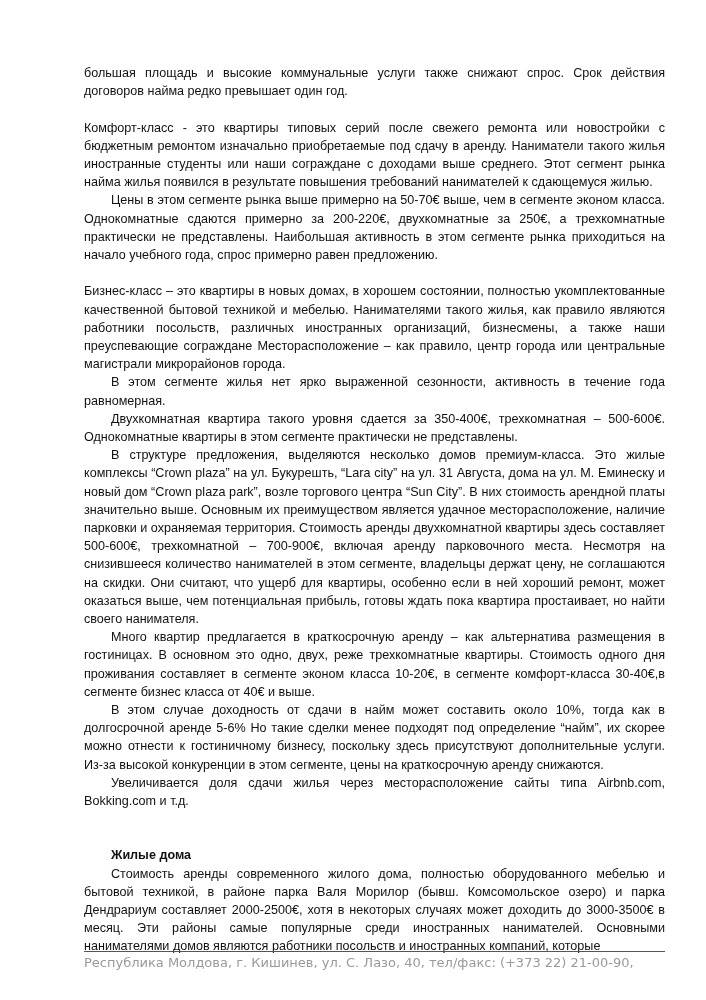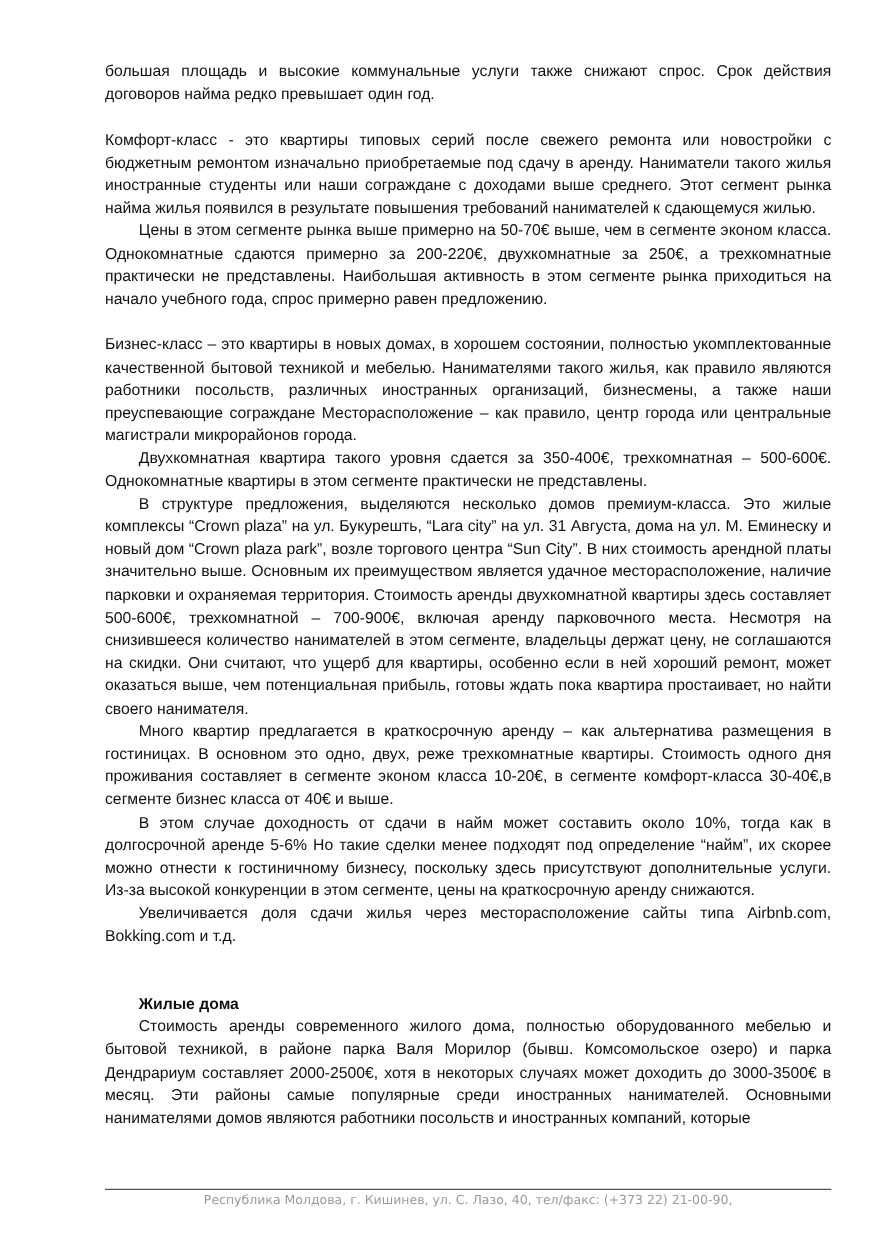--- a/index.html
+++ b/index.html
@@ -1,49 +1,50 @@
 <!DOCTYPE html>
 <html><head>
 <meta charset="utf-8">
 <style>
   html, body { margin: 0; padding: 0; background: #ffffff; }
   body { width: 706px; height: 1000px; position: relative; overflow: hidden; }
   .page {
-    position: absolute; left: 84px; top: 48px; width: 581px;
+    position: absolute; left: 84px; top: 64px; width: 581px;
     font-family: "Liberation Sans", sans-serif;
     font-size: 12.6px; line-height: 18.2px; color: #111;
     text-align: justify;
   }
   .page p { margin: 0; }
   .indent { text-indent: 27px; }
   .gap { height: 18.2px; }
   .gap2 { height: 36px; }
   .term { font-weight: normal; }
   .heading { font-weight: bold; padding-left: 27px; }
   .footer-rule {
     position: absolute; left: 84px; top: 951px; width: 581px; height: 0;
     border-top: 1px solid #555;
   }
   .footer-text {
-    position: absolute; left: 84px; top: 955px; width: 581px; text-align: center;
-    font-family: "DejaVu Sans", sans-serif; font-size: 10px; color: #9a9a9a;
+    position: absolute; left: 84px; top: 955px; width: 581px; 
+    font-family: "DejaVu Sans", sans-serif; font-size: 13px; color: #9a9a9a;
   }
 </style>
 </head>
 <body>
 
 <div class="page">
   <p>большая площадь и высокие коммунальные услуги также снижают спрос. Срок действия договоров найма редко превышает один год.</p>
   <div class="gap"></div>
 
   <p><span class="term">Комфорт-класс</span><span> - это квартиры типовых серий после свежего ремонта или новостройки с бюджетным ремонтом изначально приобретаемые под сдачу в аренду. Наниматели такого жилья иностранные студенты или наши сограждане с доходами выше среднего. Этот сегмент рынка найма жилья появился в результате повышения требований нанимателей к сдающемуся жилью.</span></p>
   <p class="indent">Цены в этом сегменте рынка выше примерно на 50-70€ выше, чем в сегменте эконом класса. Однокомнатные сдаются примерно за 200-220€, двухкомнатные за 250€, а трехкомнатные практически не представлены.  Наибольшая активность в этом сегменте рынка приходиться на начало учебного года, спрос примерно равен предложению.</p>
   <div class="gap"></div>
 
   <p><span class="term">Бизнес-класс</span><span> – это квартиры в новых домах, в хорошем состоянии, полностью укомплектованные качественной бытовой техникой и мебелью.  Нанимателями такого жилья, как правило являются работники посольств, различных иностранных организаций, бизнесмены, а также наши преуспевающие сограждане Месторасположение – как правило, центр города или центральные магистрали микрорайонов города.</span></p>
+  <p class="indent">В этом сегменте жилья нет ярко выраженной сезонности, активность в течение года равномерная.</p>
   <p class="indent">Двухкомнатная квартира такого уровня сдается за 350-400€, трехкомнатная – 500-600€. Однокомнатные квартиры в этом сегменте практически не представлены.</p>
   <p class="indent">В структуре предложения, выделяются несколько домов премиум-класса. Это жилые комплексы “Crown plaza” на ул. Букурешть, “Lara city” на ул. 31 Августа, дома на ул. М. Еминеску и новый дом “Crown plaza park”, возле торгового центра “Sun City”. В них стоимость арендной платы значительно выше. Основным их преимуществом является удачное месторасположение, наличие парковки и охраняемая территория. Стоимость аренды двухкомнатной квартиры здесь составляет 500-600€, трехкомнатной – 700-900€, включая аренду парковочного места. Несмотря на снизившееся количество нанимателей в этом сегменте, владельцы держат цену, не соглашаются на скидки. Они считают, что ущерб для квартиры, особенно если в ней хороший ремонт, может оказаться выше, чем потенциальная прибыль, готовы ждать пока квартира простаивает, но найти своего нанимателя.</p>
   <p class="indent">Много квартир предлагается в краткосрочную аренду – как альтернатива размещения в гостиницах. В основном это одно, двух, реже трехкомнатные квартиры. Стоимость одного дня проживания составляет в сегменте эконом класса 10-20€, в сегменте комфорт-класса 30-40€,в сегменте бизнес класса  от 40€ и выше.</p>
   <p class="indent">В этом случае доходность от сдачи в найм может составить около 10%, тогда как в долгосрочной аренде 5-6% Но такие сделки менее подходят под определение “найм”, их скорее можно отнести к гостиничному бизнесу, поскольку здесь присутствуют дополнительные услуги. Из-за высокой конкуренции в этом сегменте, цены на краткосрочную аренду снижаются.</p>
   <p class="indent">Увеличивается доля сдачи жилья через месторасположение сайты типа Airbnb.com, Bokking.com и т.д.</p>
   <div class="gap2"></div>
 
   <p class="heading">Жилые дома</p>
   <p class="indent">Стоимость аренды современного жилого дома, полностью оборудованного мебелью и бытовой техникой, в районе парка Валя Морилор (бывш. Комсомольское озеро) и парка Дендрариум составляет 2000-2500€, хотя в некоторых случаях может доходить до 3000-3500€ в месяц. Эти районы самые популярные среди иностранных нанимателей. Основными нанимателями домов являются работники посольств и иностранных компаний, которые</p>
 </div>

